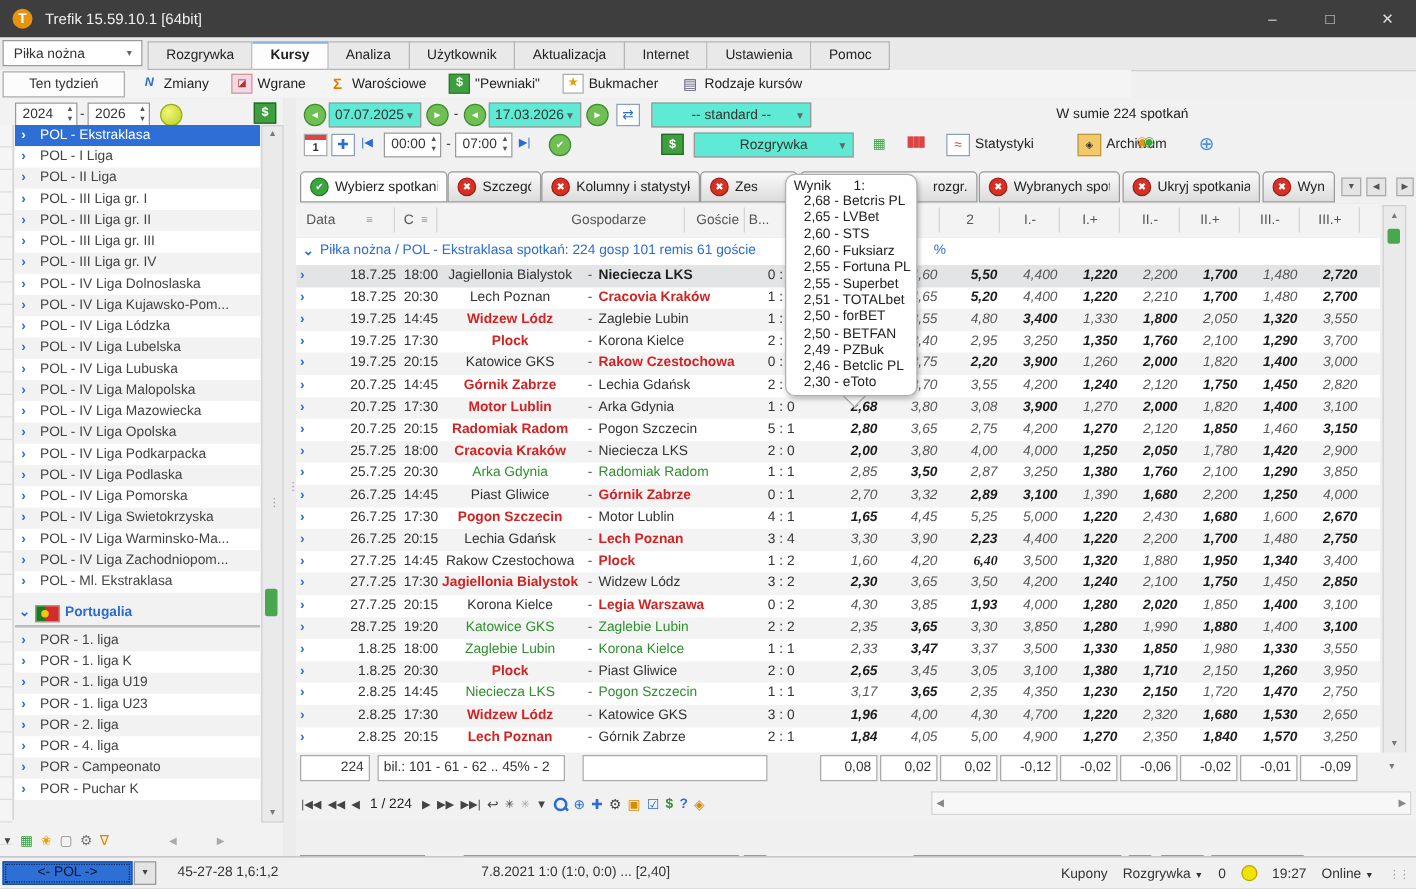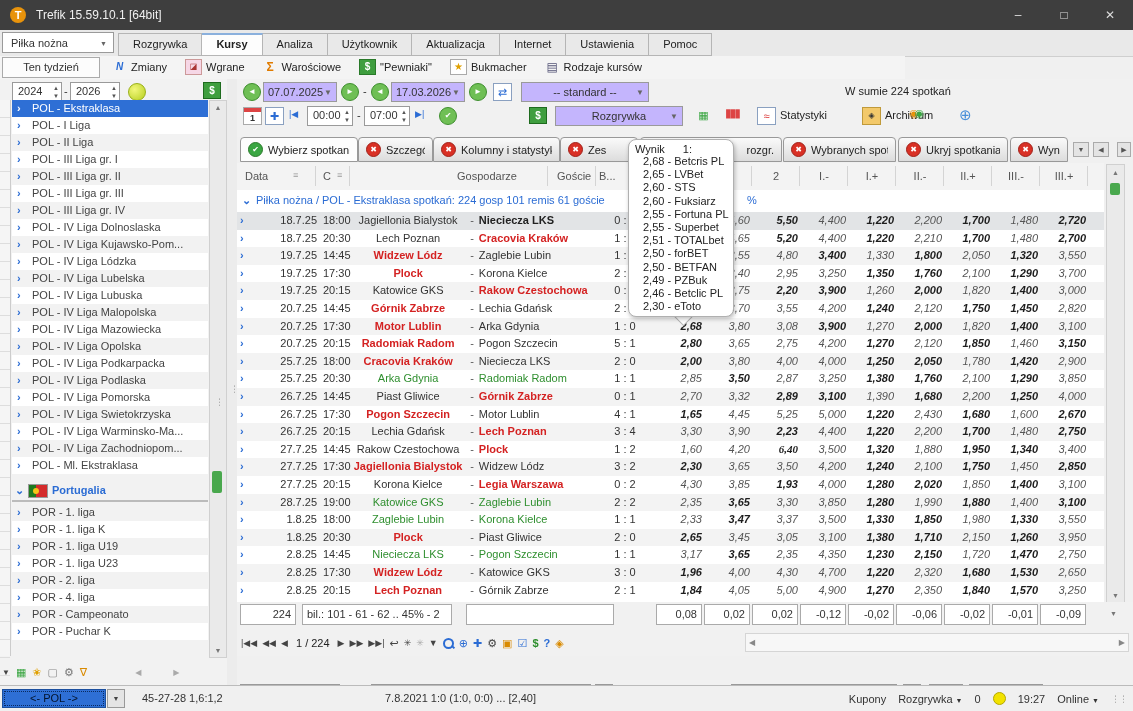--- a/index.html
+++ b/index.html
@@ -62,21 +62,21 @@
   .flag .y{position:absolute;left:4px;top:3px;width:6px;height:6px;border-radius:50%;background:#f4c518;}
   .vscroll{position:absolute;background:#eaeaea;border:1px solid #d0d0d0;}
   .sarrow{position:absolute;color:#777;font-size:7px;text-align:center;width:100%;}
   .greenthumb{position:absolute;left:2px;width:10px;background:#49a84d;border-radius:2px;}
   .sb-icons{left:2px;top:581px;width:224px;height:24px;display:flex;align-items:center;gap:6px;}
   .sb-icons span{font-size:11px;}
   
   .main-tb{left:237px;top:79px;width:896px;height:58px;background:#f1f1f1;}
   .gcirc{display:inline-block;width:16px;height:16px;border-radius:50%;background:#6fbf55;
          border:1px solid #3f8f2f;color:#fff;text-align:center;line-height:16px;font-size:8px;}
-  .combo{position:absolute;height:20px;background:#c4b5fd;border:1px solid #9a9a9a;box-sizing:border-box;
+  .combo{position:absolute;height:20px;background:#5eead4;border:1px solid #9a9a9a;box-sizing:border-box;
          line-height:18px;}
   .combo .dd{position:absolute;right:4px;color:#666;font-size:8px;top:1px;}
   .tbico{position:absolute;width:17px;height:16px;text-align:center;line-height:16px;}
   .boxico{border:1px solid #8aa0c0;background:#fff;color:#2b6cd4;}
   .cal{background:#fff;border:1px solid #aaa;color:#333;font-size:9px;}
   .cal::before{content:"";position:absolute;left:0;top:0;width:100%;height:4px;background:#d44;}
   .cal b{position:relative;top:2px;}
   .statlbl{color:#222;}
   
   .atab{position:absolute;top:137px;height:25px;border:1px solid #999;border-radius:4px 4px 0 0;
@@ -765,21 +765,21 @@
         <span class="rc rodds" style="left:565px;width:44px;">4,000</span>
         <span class="rc rodds b" style="left:613px;width:44px;">1,280</span>
         <span class="rc rodds b" style="left:661px;width:44px;">2,020</span>
         <span class="rc rodds" style="left:709px;width:44px;">1,850</span>
         <span class="rc rodds b" style="left:757px;width:44px;">1,400</span>
         <span class="rc rodds" style="left:805px;width:44px;">3,100</span>
       </div>
       <div class="trow alt" style="top:493.6px;">
         <span class="rc rarrow">›</span>
         <span class="rc rdate">28.7.25</span>
-        <span class="rc rtime">19:00</span>
+        <span class="rc rtime">19:20</span>
         <span class="rc rteams">
           <span class="hm tm-g">Katowice GKS</span>
           <span class="ds">-</span>
           <span class="aw tm-g">Zaglebie Lubin</span>
         </span>
         <span class="rc rscore">2 : 2</span>
         <span class="rc rodds" style="left:421px;width:44px;">2,35</span>
         <span class="rc rodds b" style="left:469px;width:44px;">3,65</span>
         <span class="rc rodds" style="left:517px;width:44px;">3,30</span>
         <span class="rc rodds" style="left:565px;width:44px;">3,850</span>

